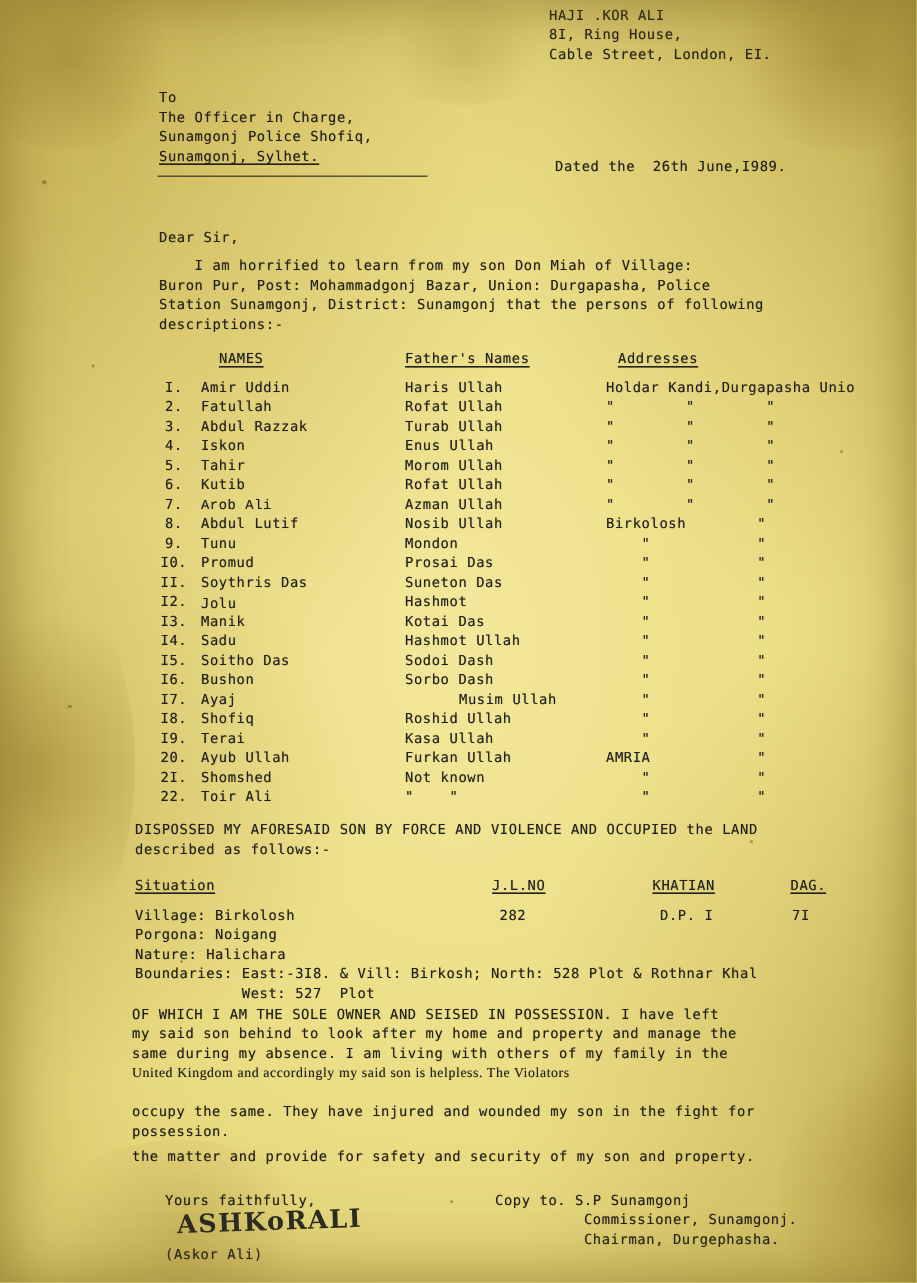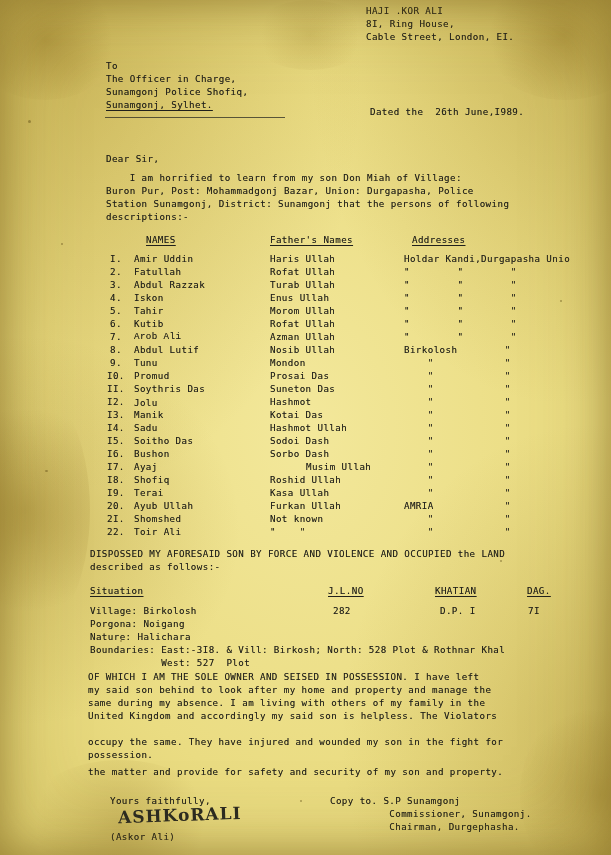--- a/index.html
+++ b/index.html
@@ -198,21 +198,21 @@
     <div class="txt" style="left:333px;top:605px;">282</div>
     <div class="txt" style="left:440px;top:605px;">D.P. I</div>
     <div class="txt" style="left:528px;top:605px;">7I</div>
 
     <div class="txt" style="left:90px;top:644px;">Boundaries: East:-3I8. &amp; Vill: Birkosh; North: 528 Plot &amp; Rothnar Khal</div>
     <div class="txt" style="left:90px;top:657px;">            West: 527  Plot</div>
 
     <div class="txt" style="left:88px;top:671px;">OF WHICH I AM THE SOLE OWNER AND SEISED IN POSSESSION. I have left</div>
     <div class="txt" style="left:88px;top:684px;">my said son behind to look after my home and property and manage the</div>
     <div class="txt" style="left:88px;top:697px;">same during my absence. I am living with others of my family in the</div>
-    <div class="txt" style="left:88px;top:710px;">United Kingdom and accordingly my said son is helpless. The Violators</div>
+    <div class="txt" style="left:88px;top:710px;font-family:Liberation Serif, serif;">United Kingdom and accordingly my said son is helpless. The Violators</div>
     <div class="txt" style="left:88px;top:736px;">occupy the same. They have injured and wounded my son in the fight for</div>
     <div class="txt" style="left:88px;top:749px;">possession.</div>
     <div class="txt" style="left:88px;top:766px;">the matter and provide for safety and security of my son and property.</div>
 
     <div class="txt" style="left:110px;top:795px;">Yours faithfully,</div>
     <div class="sig" style="left:118px;top:805px;">ASHKoRALI</div>
     <div class="txt" style="left:110px;top:831px;">(Askor Ali)</div>
 
     <div class="txt" style="left:330px;top:795px;">Copy to. S.P Sunamgonj</div>
     <div class="txt" style="left:330px;top:808px;">          Commissioner, Sunamgonj.</div>

